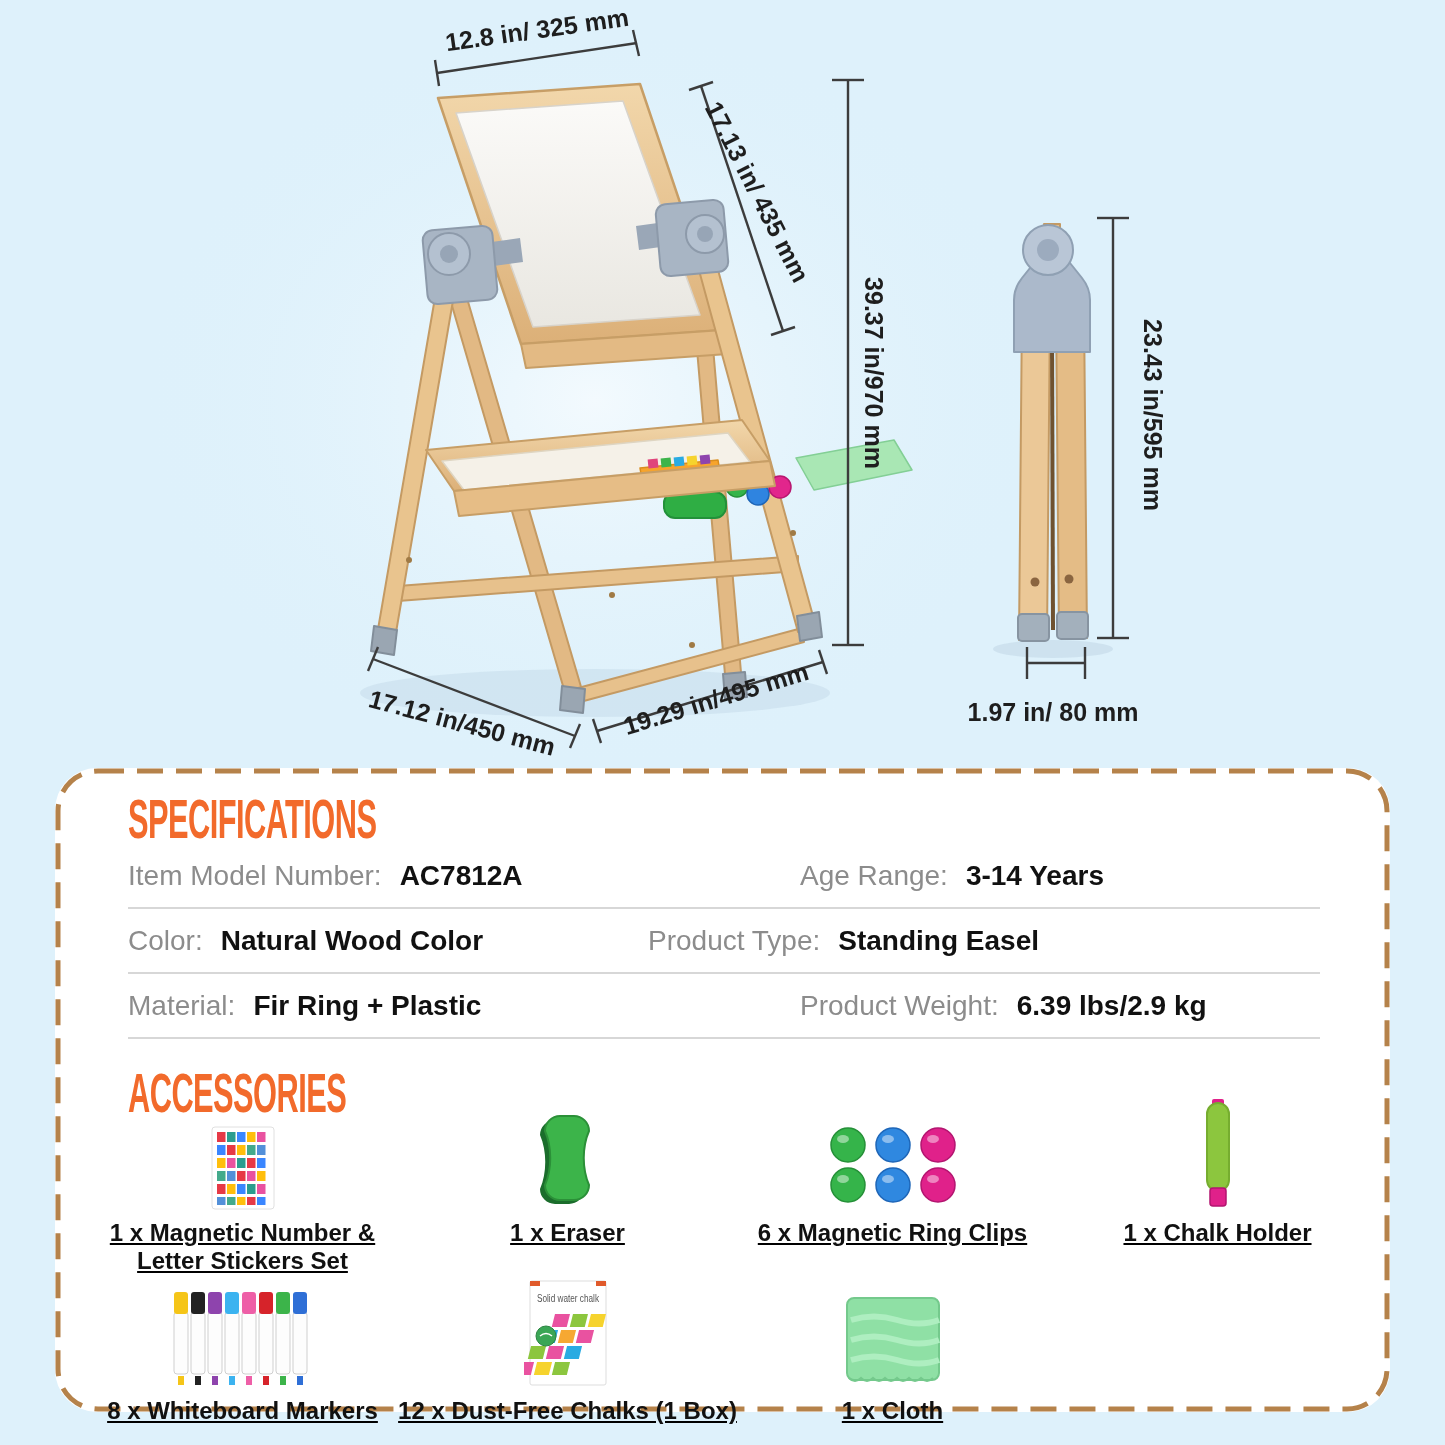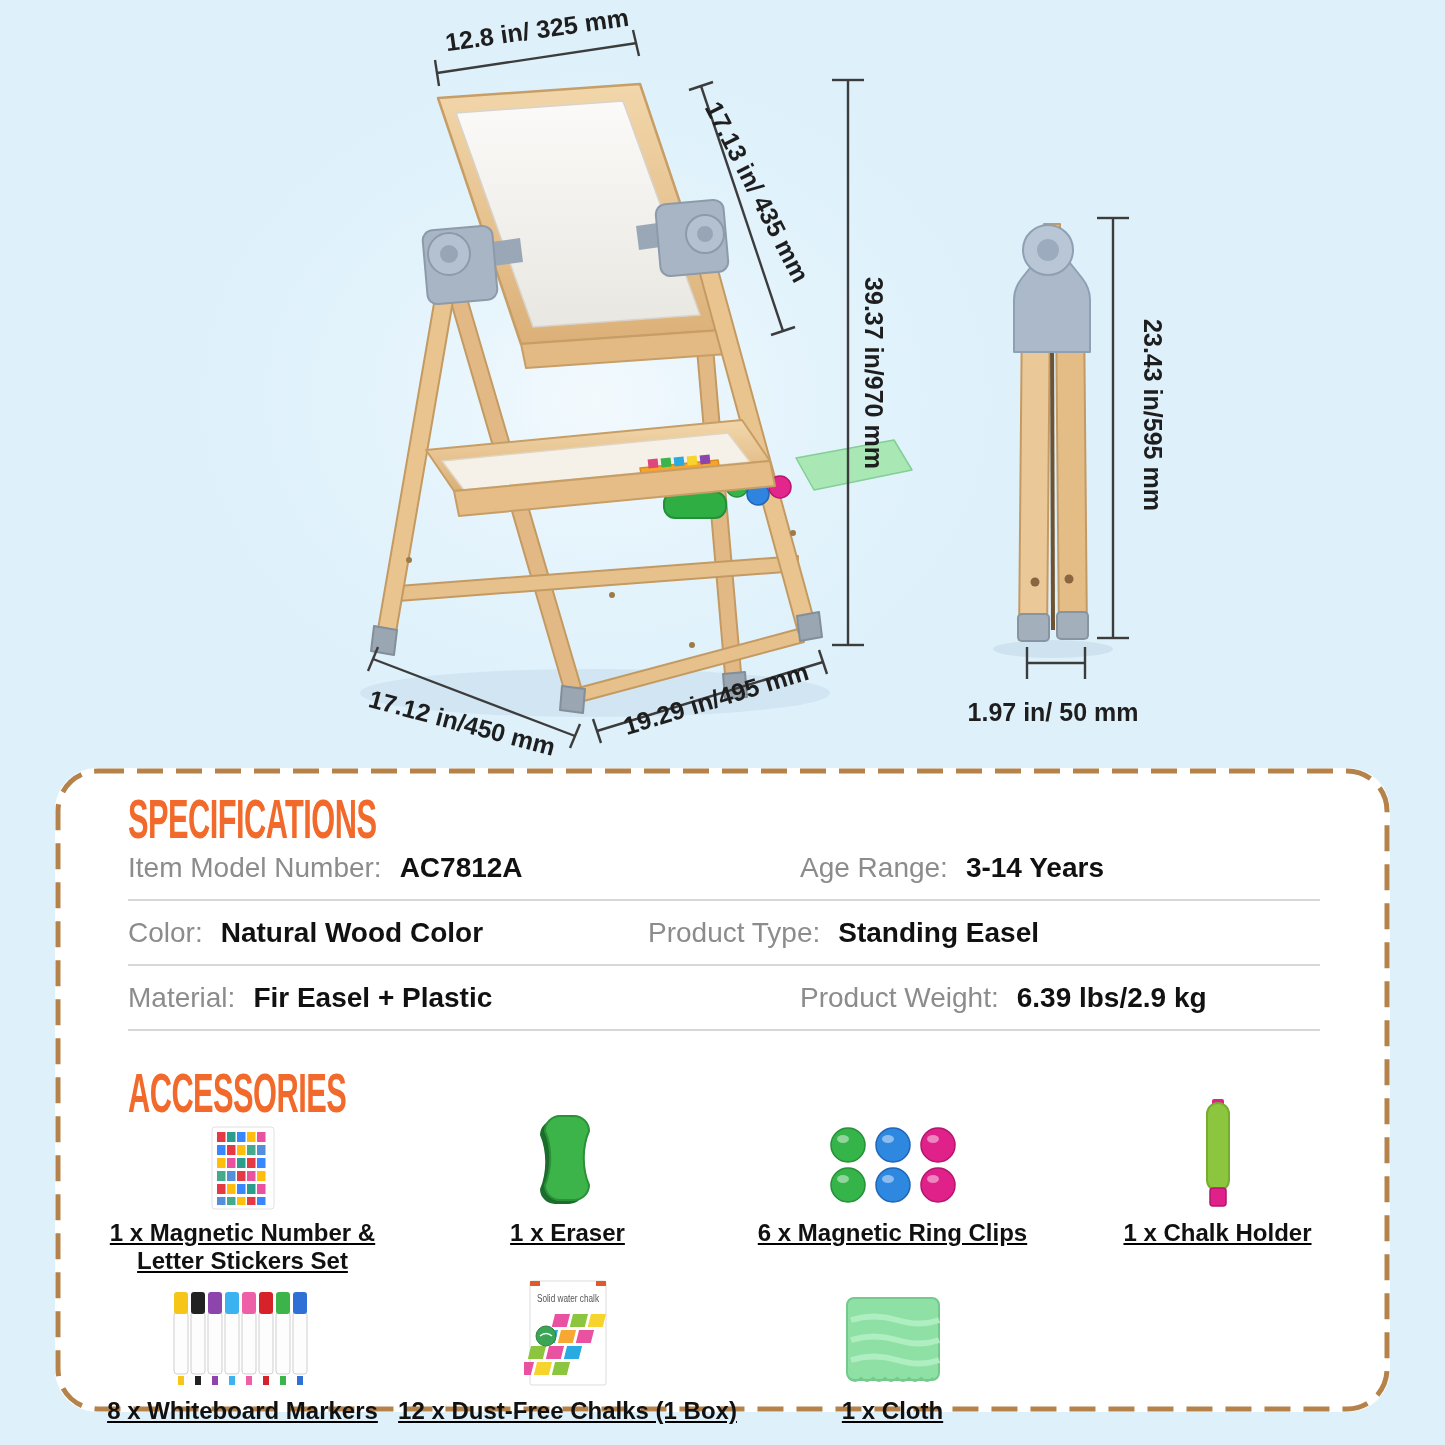--- a/index.html
+++ b/index.html
@@ -11,21 +11,21 @@
   .dim-label{position:absolute;font-weight:bold;font-size:25px;color:#1e1e1e;
     white-space:nowrap;transform-origin:center center;}
 
   
   #panel{position:absolute;left:55px;top:768px;width:1335px;height:644px;
     background:#ffffff;border-radius:42px;}
   #panel-border-svg{position:absolute;left:0;top:0;}
   .section-title{position:absolute;left:73px;color:#f26a2b;font-weight:bold;
     font-size:56px;letter-spacing:-1px;white-space:nowrap;}
   .section-title>span{display:inline-block;transform:scaleX(0.55);transform-origin:left center;}
-  #spec-rows{position:absolute;left:73px;top:68px;width:1192px;}
+  #spec-rows{position:absolute;left:73px;top:76px;width:1192px;}
   .spec-row{display:flex;align-items:center;height:63px;border-bottom:2px solid #d7d7d7;}
   .spec-cell{display:flex;align-items:baseline;}
   .spec-cell.left{width:672px;flex:none;}
   .spec-cell.right{flex:1;}
   .spec-label{font-size:28px;color:#8c8c8c;white-space:pre;}
   .spec-value{font-size:28px;font-weight:bold;color:#111111;margin-left:18px;white-space:pre;}
 
   
   #acc-grid{position:absolute;left:25px;top:336px;width:1300px;
     display:grid;grid-template-columns:repeat(4,325px);grid-row-gap:6px;text-decoration:underline;}
@@ -161,21 +161,21 @@
         </g>
     </g>
   </svg>
 
   <div class="dim-label" style="left:537px;top:30px;transform:translate(-50%,-50%) rotate(-8deg);">12.8 in/ 325 mm</div>
   <div class="dim-label" style="left:757px;top:192px;transform:translate(-50%,-50%) rotate(63deg);">17.13 in/ 435 mm</div>
   <div class="dim-label" style="left:873px;top:373px;transform:translate(-50%,-50%) rotate(90deg);">39.37 in/970 mm</div>
   <div class="dim-label" style="left:1152px;top:415px;transform:translate(-50%,-50%) rotate(90deg);">23.43 in/595 mm</div>
   <div class="dim-label" style="left:462px;top:723px;transform:translate(-50%,-50%) rotate(15deg);">17.12 in/450 mm</div>
   <div class="dim-label" style="left:716px;top:699px;transform:translate(-50%,-50%) rotate(-17deg);">19.29 in/495 mm</div>
-  <div class="dim-label" style="left:1053px;top:712px;transform:translate(-50%,-50%);">1.97 in/ 50 mm</div>
+  <div class="dim-label" style="left:1053px;top:712px;transform:translate(-50%,-50%);">1.97 in/ 80 mm</div>
 
   <div id="panel">
     <svg id="panel-border-svg" width="1335" height="644">
       <rect x="3" y="3" width="1329" height="638" rx="40" fill="none" stroke="#b5824a" stroke-width="5" stroke-dasharray="26 13"></rect>
     </svg>
 
     <div class="section-title" style="top:18px;"><span>SPECIFICATIONS</span></div>
 
     <div id="spec-rows">
       <div class="spec-row">
@@ -194,21 +194,21 @@
             <span class="spec-value">Natural Wood Color</span>
           </div>
         <div class="spec-cell left">
             <span class="spec-label">Product Type:</span>
             <span class="spec-value">Standing Easel</span>
           </div>
       </div>
       <div class="spec-row">
         <div class="spec-cell left">
             <span class="spec-label">Material:</span>
-            <span class="spec-value">Fir Easel + Plastic</span>
+            <span class="spec-value">Fir Ring + Plastic</span>
           </div>
         <div class="spec-cell right">
             <span class="spec-label">Product Weight:</span>
             <span class="spec-value">6.39 lbs/2.9 kg</span>
           </div>
       </div>
     </div>
 
     <div class="section-title" style="top:292px;"><span>ACCESSORIES</span></div>
 

